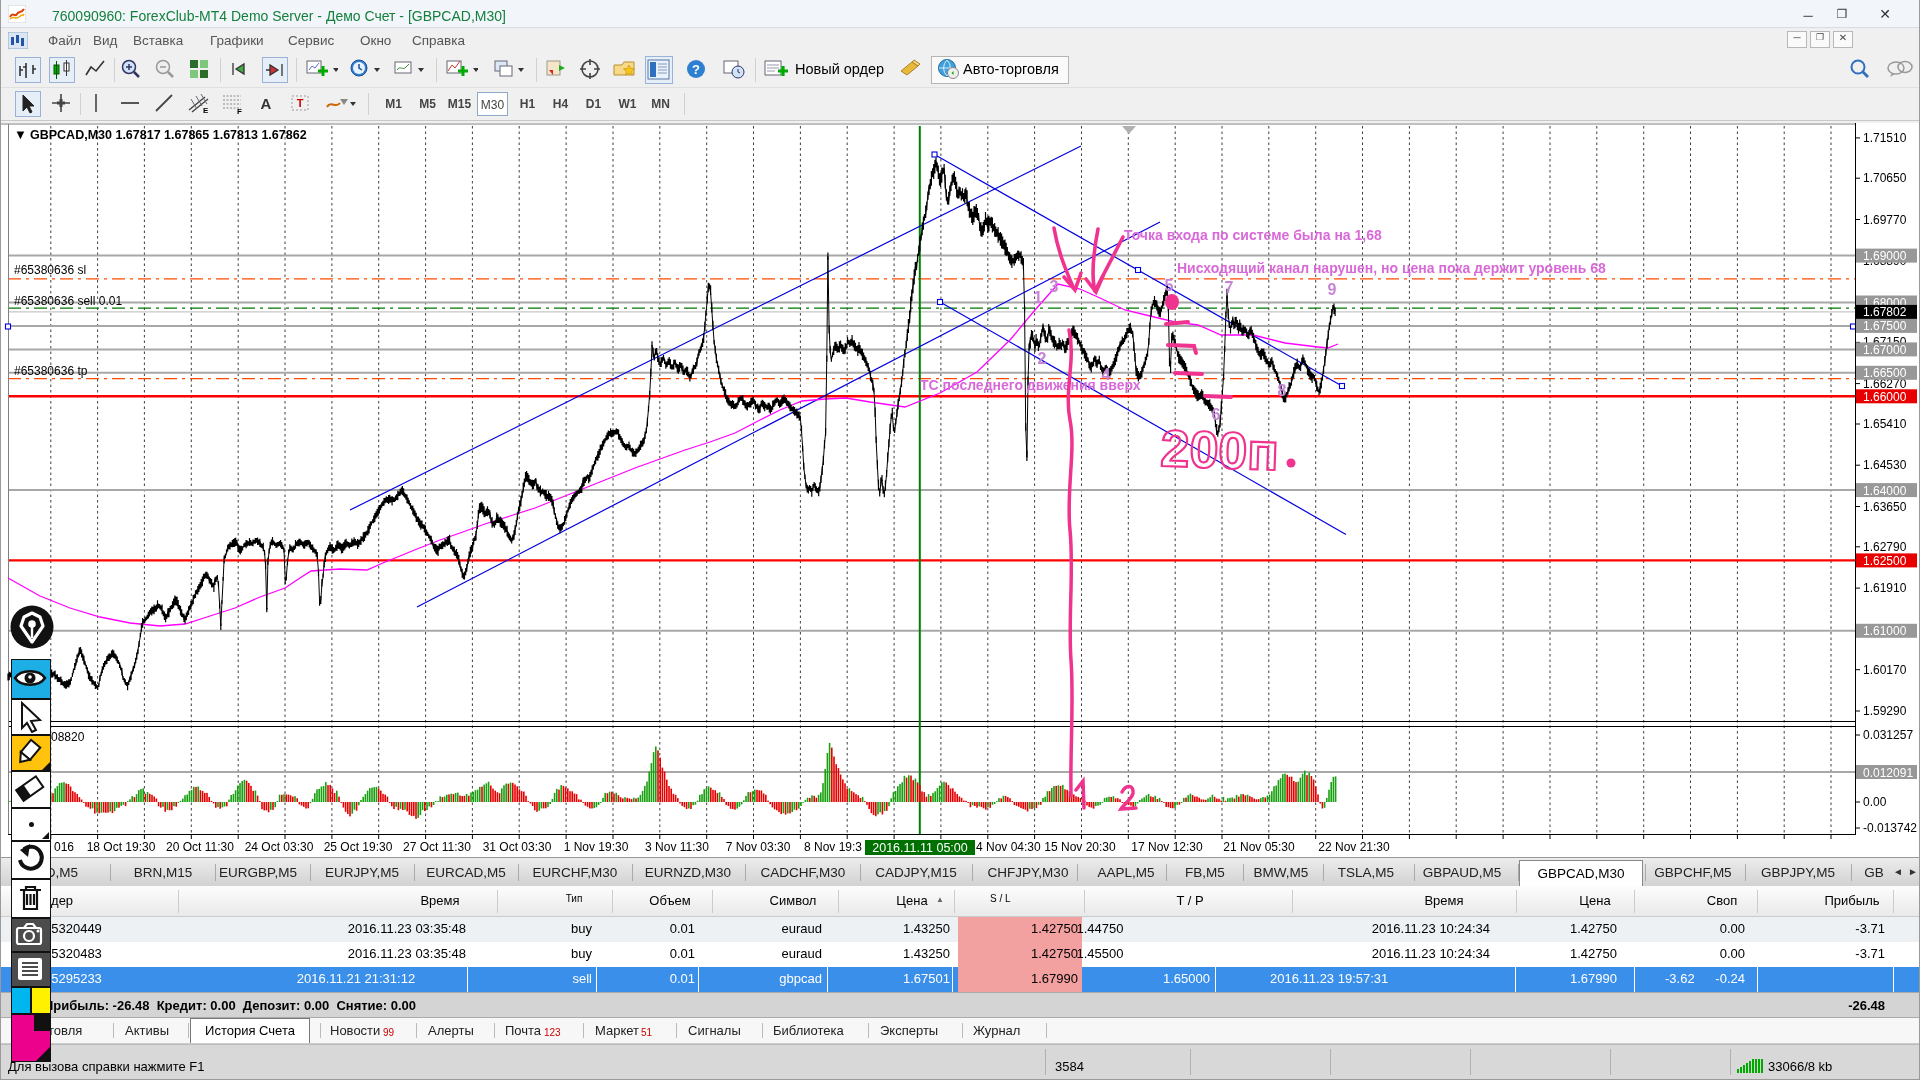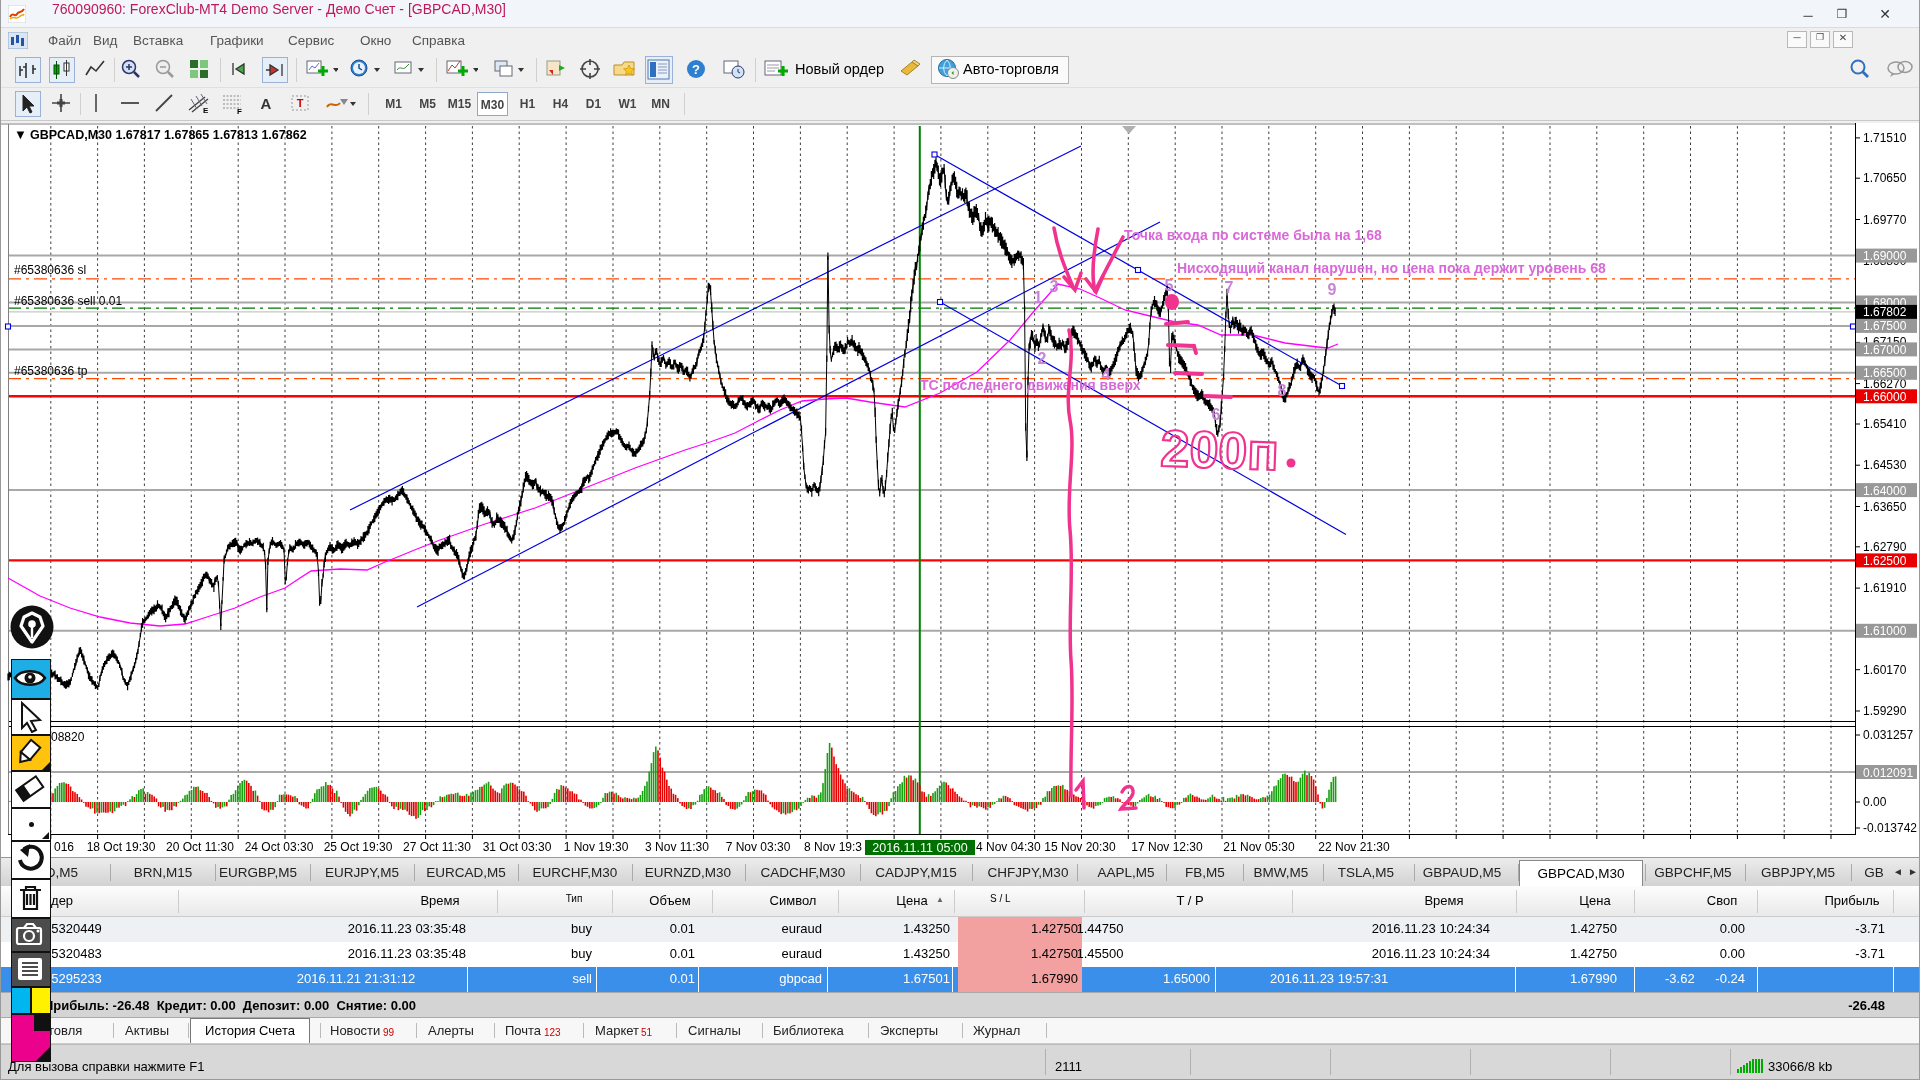--- a/index.html
+++ b/index.html
@@ -3,21 +3,21 @@
 *{margin:0;padding:0;box-sizing:border-box}
 body{width:1920px;height:1080px;font-family:"Liberation Sans",sans-serif;position:relative;background:#f0f0f0;overflow:hidden}
 .abs{position:absolute}
 </style></head><body>
 <div class="abs" style="left:0;top:0;width:1920px;height:28px;background:#f2f6fb;border-bottom:1px solid #d5dce4">
 <svg class="abs" style="left:8px;top:5px" width="18" height="18">
       <rect x="0" y="0" width="18" height="18" fill="#fff" stroke="#ccc"></rect>
       <path d="M2,12 C5,6 7,13 9,9 C11,5 13,9 16,4" stroke="#e03c00" stroke-width="2" fill="none"></path>
       <path d="M2,14 C5,10 8,15 11,12 16,8 14,12 16,9" stroke="#f7a600" stroke-width="1.5" fill="none"></path>
     </svg>
-<span class="abs" style="left:52px;top:1px;font-size:14px;color:#be185d">760090960: ForexClub-MT4 Demo Server - Демо Счет - [GBPCAD,M30]</span>
+<span class="abs" style="left:52px;top:8px;font-size:14px;color:#15803d">760090960: ForexClub-MT4 Demo Server - Демо Счет - [GBPCAD,M30]</span>
 <span class="abs" style="left:1795px;top:8px;width:26px;text-align:center;font-size:13px;color:#333">─</span>
 <span class="abs" style="left:1829px;top:7px;width:26px;text-align:center;font-size:12px;color:#333">❐</span>
 <span class="abs" style="left:1872px;top:6px;width:26px;text-align:center;font-size:14px;color:#333">✕</span>
 </div>
 <div class="abs" style="left:0;top:28px;width:1920px;height:25px;background:#f0f0f0">
 <svg class="abs" style="left:8px;top:4px" width="20" height="17">
       <rect width="20" height="17" fill="#dce6f2" stroke="#8aa8cc"></rect>
       <rect x="3" y="5" width="3" height="8" fill="#2255aa"></rect>
       <rect x="8" y="3" width="3" height="8" fill="#2255aa"></rect>
       <rect x="13" y="6" width="3" height="8" fill="#2255aa"></rect>
@@ -194,21 +194,21 @@
       </svg></div>
     <div class="abs" style="left:322px;top:3px;width:38px;height:26px;"><svg width="36" height="24">
         <path d="M5,16 c4,-7 9,2 13,-4" stroke="#c60" stroke-width="2" fill="none"></path>
         <path d="M18,8 l4,6 4,-6" fill="#888"></path>
         <path d="M28,11 l3,4 3,-4" fill="#333"></path>
       </svg></div>
     <div class="abs" style="left:368px;top:5px;width:1px;height:22px;background:#d0d0d0"></div>
     <div class="abs" style="left:378px;top:4px;width:31px;height:24px;text-align:center;font-size:12px;font-weight:bold;color:#444;line-height:24px">M1</div>
     <div class="abs" style="left:412px;top:4px;width:31px;height:24px;text-align:center;font-size:12px;font-weight:bold;color:#444;line-height:24px">M5</div>
     <div class="abs" style="left:444px;top:4px;width:31px;height:24px;text-align:center;font-size:12px;font-weight:bold;color:#444;line-height:24px">M15</div>
-    <div class="abs" style="left:477px;top:4px;width:31px;height:24px;border:1px solid #8fa8c8;background:#fff;text-align:center;font-size:12px;font-weight:bold;color:#444;line-height:24px">M30</div>
+    <div class="abs" style="left:477px;top:4px;width:31px;height:24px;border:1px solid #8fa8c8;background:#fff;text-align:center;font-size:12px;font-weight:normal;color:#444;line-height:24px">M30</div>
     <div class="abs" style="left:512px;top:4px;width:31px;height:24px;text-align:center;font-size:12px;font-weight:bold;color:#444;line-height:24px">H1</div>
     <div class="abs" style="left:545px;top:4px;width:31px;height:24px;text-align:center;font-size:12px;font-weight:bold;color:#444;line-height:24px">H4</div>
     <div class="abs" style="left:578px;top:4px;width:31px;height:24px;text-align:center;font-size:12px;font-weight:bold;color:#444;line-height:24px">D1</div>
     <div class="abs" style="left:612px;top:4px;width:31px;height:24px;text-align:center;font-size:12px;font-weight:bold;color:#444;line-height:24px">W1</div>
     <div class="abs" style="left:645px;top:4px;width:31px;height:24px;text-align:center;font-size:12px;font-weight:bold;color:#444;line-height:24px">MN</div>
     <div class="abs" style="left:684px;top:5px;width:1px;height:22px;background:#d0d0d0"></div>
   </div>
 <svg width="1920" height="734" viewBox="0 123 1920 734" style="position:absolute;left:0;top:123px" font-family="Liberation Sans, sans-serif">
 <rect x="0" y="123" width="1920" height="734" fill="#ffffff"></rect>
 <line x1="50.8" y1="126" x2="50.8" y2="834" stroke="#3f3f3f" stroke-width="1" stroke-dasharray="2.5,3"></line>
@@ -1187,21 +1187,21 @@
     <div class="abs" style="left:583px;top:5px;width:1px;height:15px;background:#bbb"></div>
     <div class="abs" style="left:676px;top:5px;width:1px;height:15px;background:#bbb"></div>
     <div class="abs" style="left:762px;top:5px;width:1px;height:15px;background:#bbb"></div>
     <div class="abs" style="left:868px;top:5px;width:1px;height:15px;background:#bbb"></div>
     <div class="abs" style="left:962px;top:5px;width:1px;height:15px;background:#bbb"></div>
     <div class="abs" style="left:1046px;top:5px;width:1px;height:15px;background:#bbb"></div>
   </div>
 <div class="abs" style="left:0;top:1044px;width:1920px;height:36px;background:#d8d8d8;border-top:1px solid #bbb">
 <span class="abs" style="left:8px;top:14px;font-size:13px;color:#000">Для вызова справки нажмите F1</span>
 <div class="abs" style="left:1045px;top:4px;width:1px;height:26px;background:#b0b0b0"></div>
-<span class="abs" style="left:1055px;top:14px;font-size:13px;color:#000">2111</span>
+<span class="abs" style="left:1055px;top:14px;font-size:13px;color:#000">3584</span>
 <div class="abs" style="left:1190px;top:4px;width:1px;height:26px;background:#b0b0b0"></div>
 <div class="abs" style="left:1330px;top:4px;width:1px;height:26px;background:#b0b0b0"></div>
 <div class="abs" style="left:1470px;top:4px;width:1px;height:26px;background:#b0b0b0"></div>
 <div class="abs" style="left:1610px;top:4px;width:1px;height:26px;background:#b0b0b0"></div>
 <div class="abs" style="left:1730px;top:4px;width:1px;height:26px;background:#b0b0b0"></div>
 <svg class="abs" style="left:1737px;top:14px" width="28" height="14">
       <g fill="#0a0">
         <rect x="0" y="10" width="2" height="4"></rect>
         <rect x="3" y="8" width="2" height="6"></rect>
         <rect x="6" y="6" width="2" height="8"></rect>

